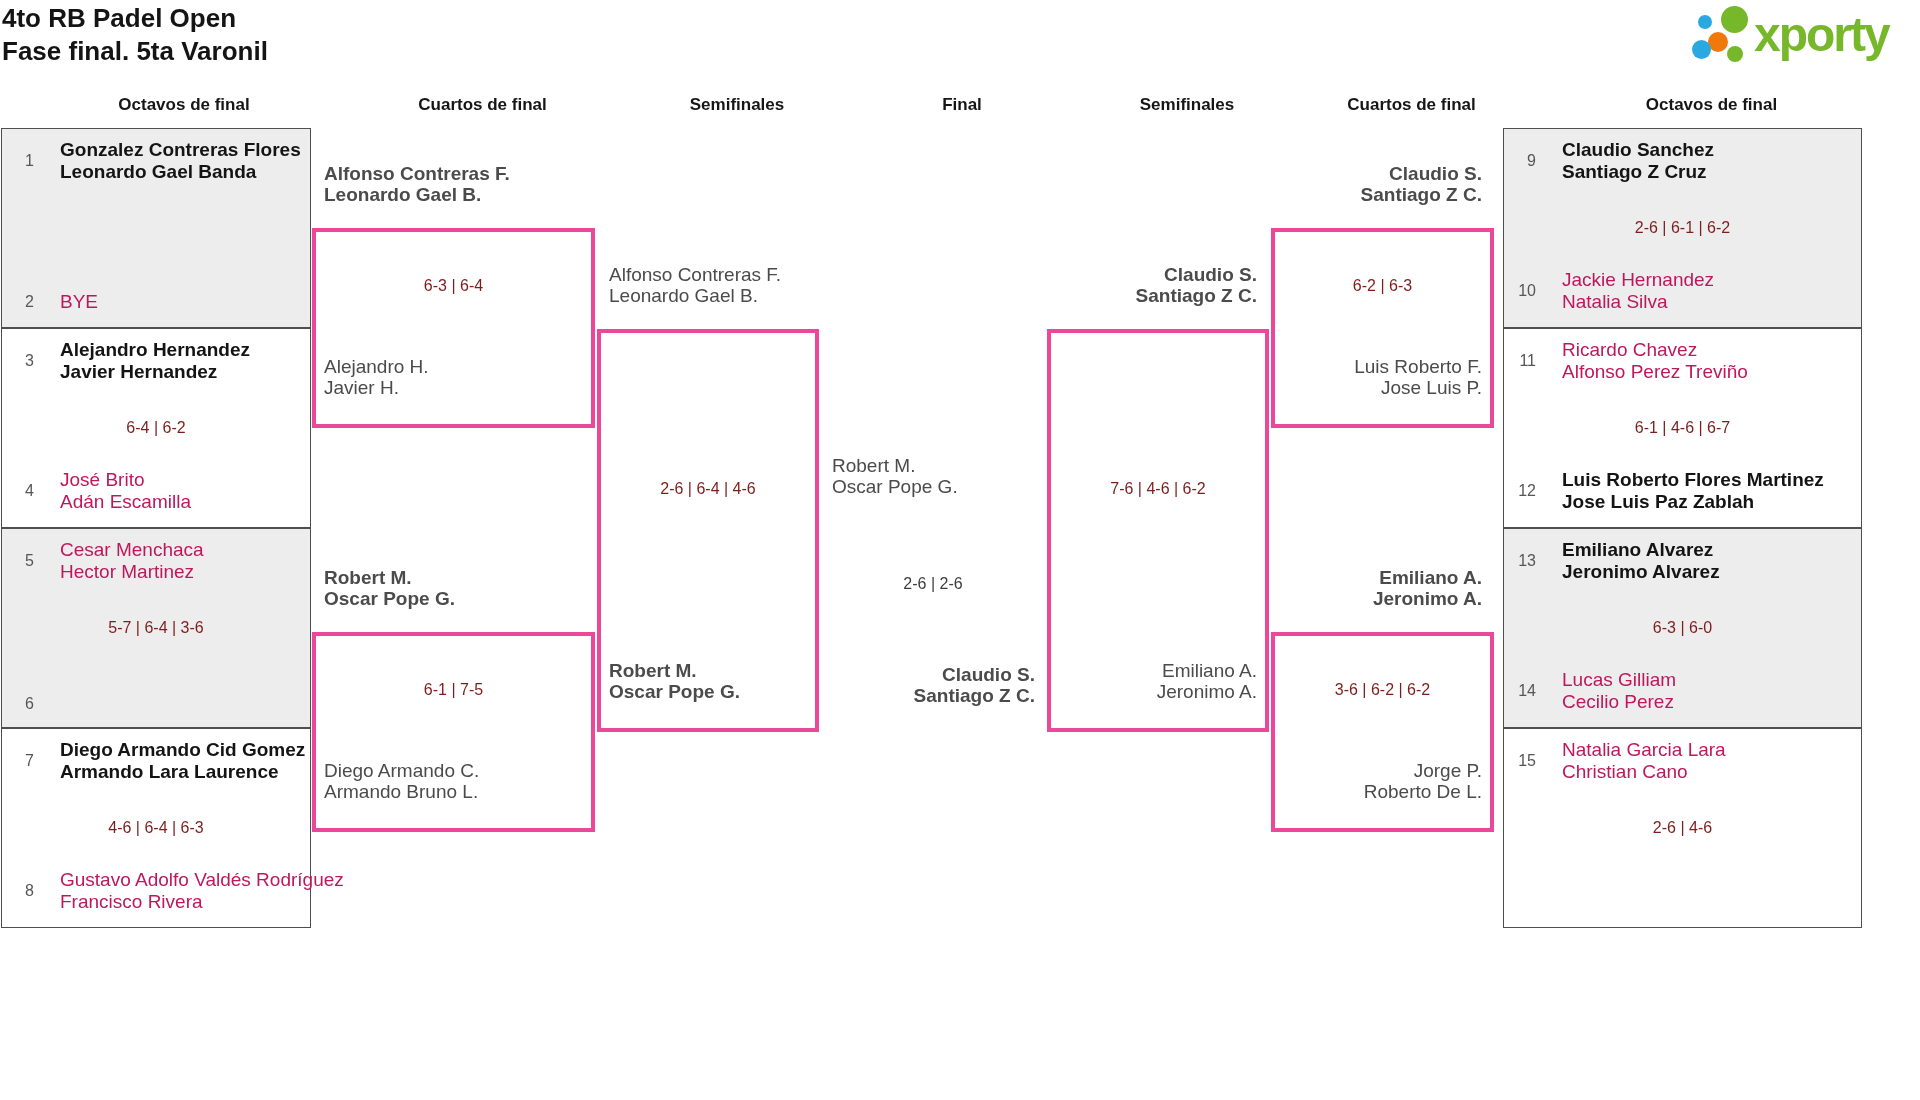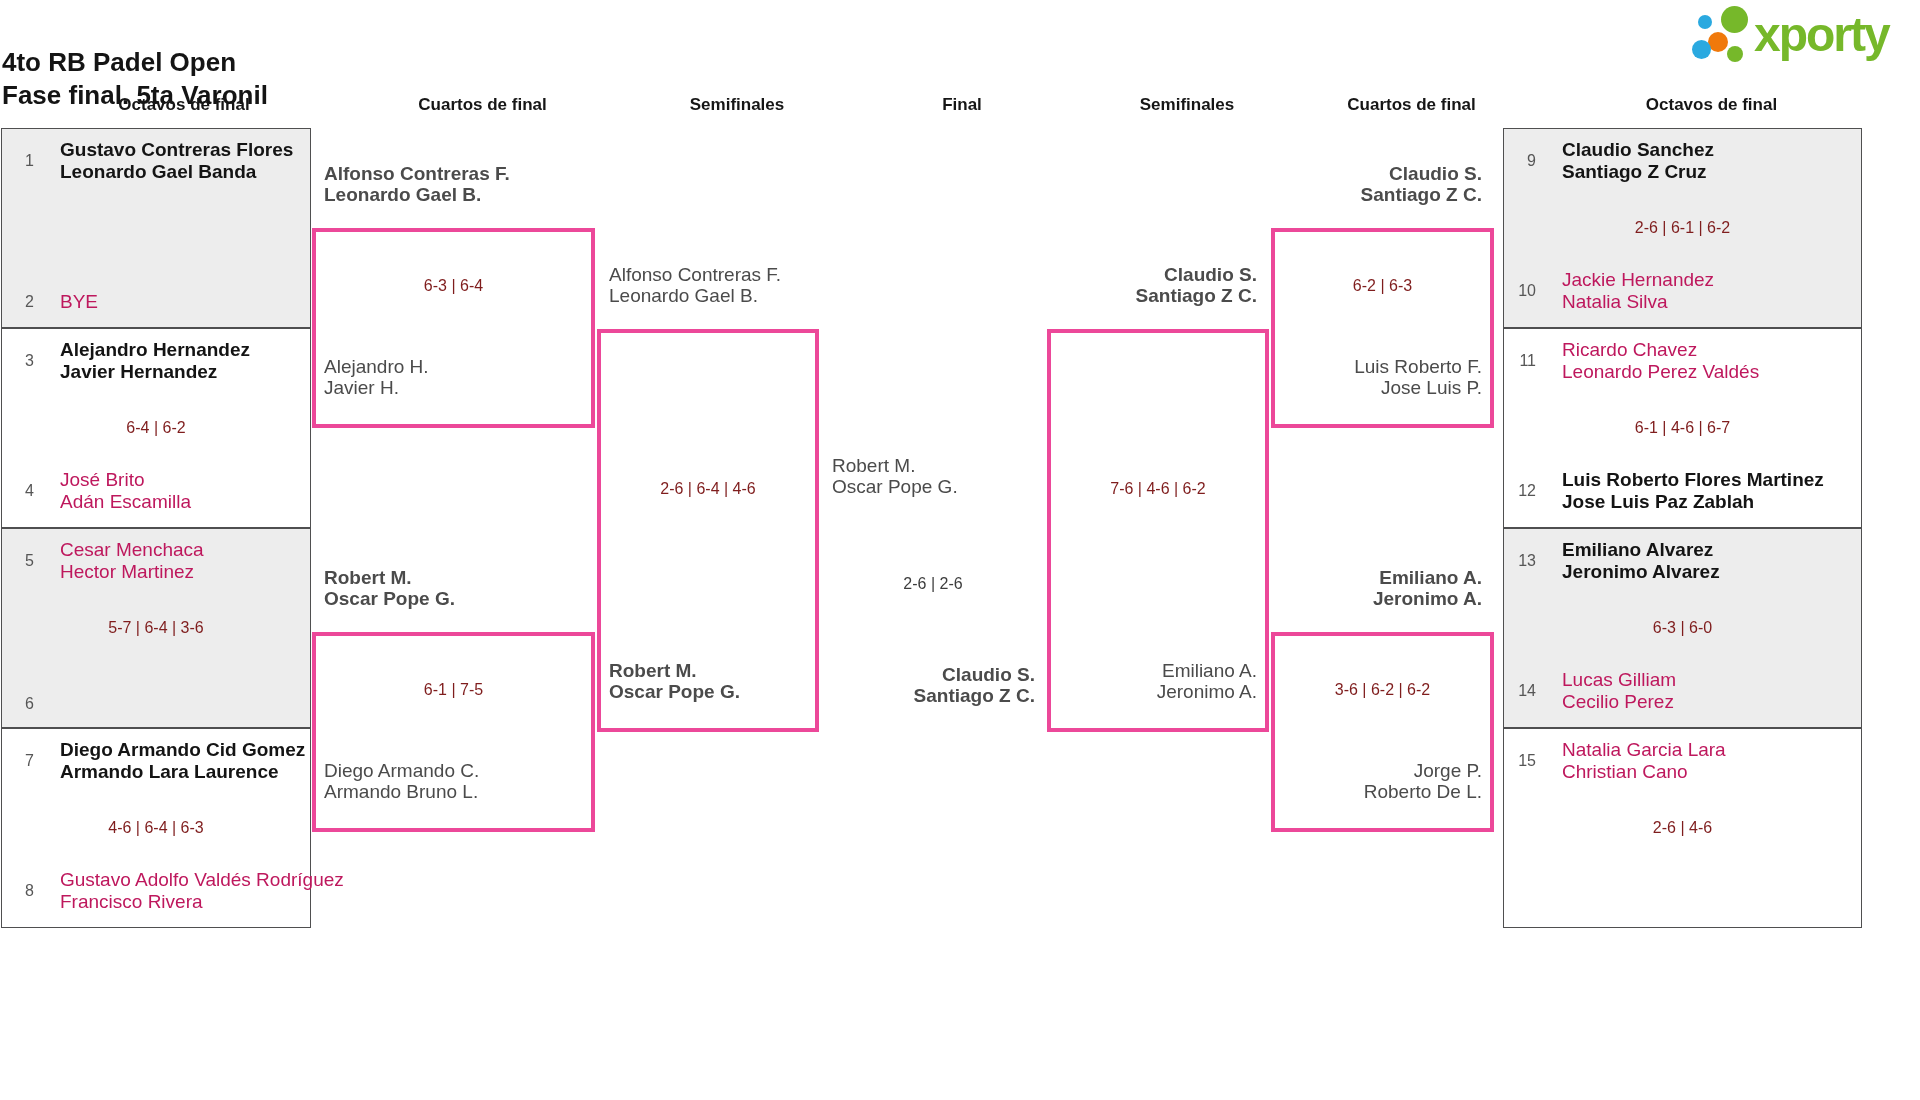--- a/index.html
+++ b/index.html
@@ -3,21 +3,21 @@
 <meta charset="utf-8">
 <style>
   html,body{margin:0;padding:0;background:#fff;}
   body{width:1920px;height:1100px;overflow:hidden;
        font-family:"Liberation Sans","DejaVu Sans",sans-serif;
        -webkit-font-smoothing:antialiased;}
   .stage{position:relative;width:1920px;height:1100px;background:#fff;}
 
   
   .title{position:absolute;left:2px;top:2px;font-size:26px;line-height:33px;
-         font-weight:700;color:#141414;margin-top:44px;}
+         font-weight:700;color:#141414;}
   .logo{position:absolute;left:1690px;top:4px;width:226px;height:70px;}
   .dot{position:absolute;border-radius:50%;}
   .dot.blue-sm{left:8px;top:11px;width:14px;height:14px;background:var(--blue);}
   .dot.green-lg{left:31px;top:2px;width:27px;height:27px;background:var(--green);}
   .dot.orange-md{left:18px;top:28px;width:20px;height:20px;background:var(--orange);}
   .dot.blue-md{left:2px;top:36px;width:19px;height:19px;background:var(--blue);}
   .dot.green-sm{left:37px;top:42px;width:16px;height:16px;background:var(--green);}
   .logo-text{position:absolute;left:64px;top:7px;font-size:48px;line-height:1;
              font-weight:800;letter-spacing:-2px;color:var(--green);}
 
@@ -87,21 +87,21 @@
   <div class="rh" style="left:597px;width:222px;">Semifinales</div>
   <div class="rh" style="left:821px;width:224px;">Final</div>
   <div class="rh" style="left:1047px;width:222px;">Semifinales</div>
   <div class="rh" style="left:1271px;width:223px;">Cuartos de final</div>
   <div class="rh" style="left:1503px;width:359px;">Octavos de final</div>
 
   <div class="obox gray" style="left:1px;top:128px;">
     <div class="team t">
       <span class="seed">1</span>
       <span class="names winner">
-        <span class="nl">Gustavo Contreras Flores</span>
+        <span class="nl">Gonzalez Contreras Flores</span>
         <span class="nl">Leonardo Gael Banda</span>
       </span>
     </div>
     <div class="score"></div>
     <div class="team b">
       <span class="seed">2</span>
       <span class="names">
         <span class="nl">BYE</span>
         <span class="nl"></span>
       </span>
@@ -174,21 +174,21 @@
         <span class="nl">Natalia Silva</span>
       </span>
     </div>
   </div>
 
   <div class="obox r" style="left:1503px;top:328px;">
     <div class="team t">
       <span class="seed">11</span>
       <span class="names">
         <span class="nl">Ricardo Chavez</span>
-        <span class="nl">Leonardo Perez Valdés</span>
+        <span class="nl">Alfonso Perez Treviño</span>
       </span>
     </div>
     <div class="score">6-1 | 4-6 | 6-7</div>
     <div class="team b">
       <span class="seed">12</span>
       <span class="names winner">
         <span class="nl">Luis Roberto Flores Martinez</span>
         <span class="nl">Jose Luis Paz Zablah</span>
       </span>
     </div>

